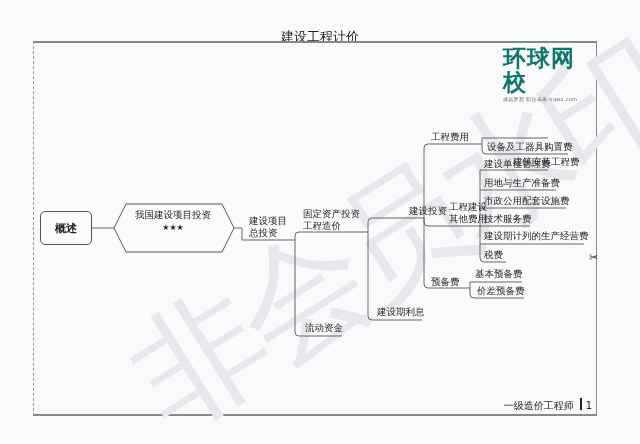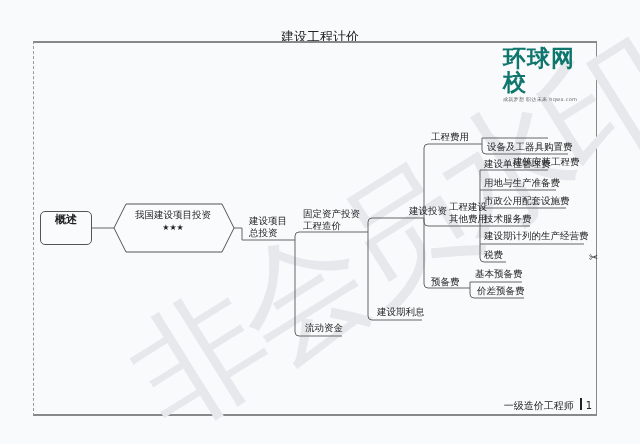--- a/index.html
+++ b/index.html
@@ -9,21 +9,21 @@
   .frame { position:absolute; left:33px; top:41px; width:564px; height:375px;
            border:1px dashed #777; border-top:2px solid #888; border-bottom:2px solid #888; border-left:1px dashed #999; border-right:1px solid #888; box-sizing:border-box; }
   .logo { position:absolute; left:503px; top:46px; width:90px; }
   .logo-main { font-size:23px; letter-spacing:1px; color:#0f766e; font-weight:bold; line-height:24px; }
   .logo-sub { font-size:5px; color:#666; margin-top:2px; letter-spacing:0.3px; white-space:nowrap; }
   .watermark { position:absolute; left:120px; top:80px; font-size:130px; color:#e6e8ec; transform:rotate(-32deg); transform-origin:left top;
                white-space:nowrap; letter-spacing:-10px; pointer-events:none; top:320px; left:100px; }
   svg.tree { position:absolute; left:0; top:0; }
   .lbl { position:absolute; font-size:9.5px; line-height:12px; white-space:nowrap; color:#222; }
   .root-box { position:absolute; left:40px; top:211px; width:52px; height:34px; border:1px solid #555; border-radius:5px;
-              background:#fafbfd; font-weight:bold; font-size:11px; display:flex; align-items:flex-start; justify-content:center; box-sizing:border-box; }
+              background:#fafbfd; font-weight:bold; font-size:11px; display:flex; align-items:center; justify-content:center; box-sizing:border-box; }
   .hex-text { position:absolute; left:126px; top:209px; width:94px; text-align:center; font-size:9.5px; line-height:12.5px; }
   .footer { position:absolute; right:48px; top:398px; font-size:10px; color:#222; }
   .footer .bar { display:inline-block; width:2px; height:12px; background:#222; vertical-align:-1px; margin:0 4px 0 6px; }
   .scissor { position:absolute; left:589px; top:251px; font-size:11px; color:#333; }
 </style>
 </head>
 <body>
 
 <div class="page-title">建设工程计价</div>
 <div class="frame"></div>

